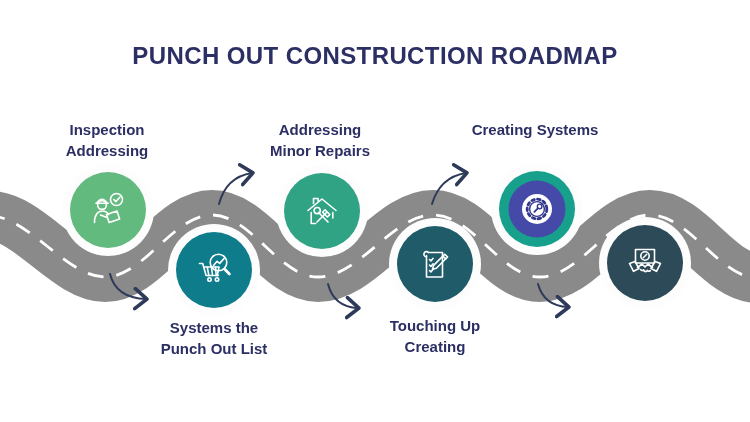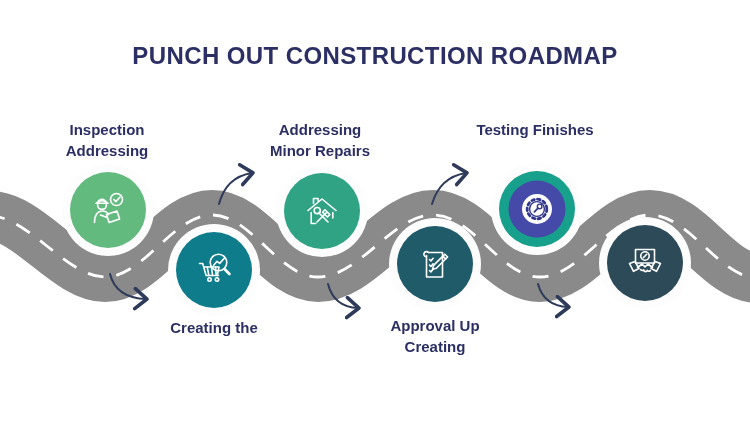--- a/index.html
+++ b/index.html
@@ -156,33 +156,34 @@
       </svg>
     </svg>
   </div>
 
   <div class="label" style="left:27px;top:119px;width:160px;">
     <div>Inspection</div>
     <div>Addressing</div>
   </div>
 
   <div class="label" style="left:114px;top:317px;width:200px;">
-    <div>Creating the</div>
+    <div>Systems the</div>
+    <div>Punch Out List</div>
   </div>
 
   <div class="label" style="left:240px;top:119px;width:160px;">
     <div>Addressing</div>
     <div>Minor Repairs</div>
   </div>
 
   <div class="label" style="left:355px;top:315px;width:160px;">
-    <div>Approval Up</div>
+    <div>Touching Up</div>
     <div>Creating</div>
   </div>
 
   <div class="label" style="left:435px;top:119px;width:200px;">
-    <div>Testing Finishes</div>
+    <div>Creating Systems</div>
   </div>
 
   <div class="label" style="left:563px;top:315px;width:160px;">
   </div>
 
 </div>
 
 </body></html>

